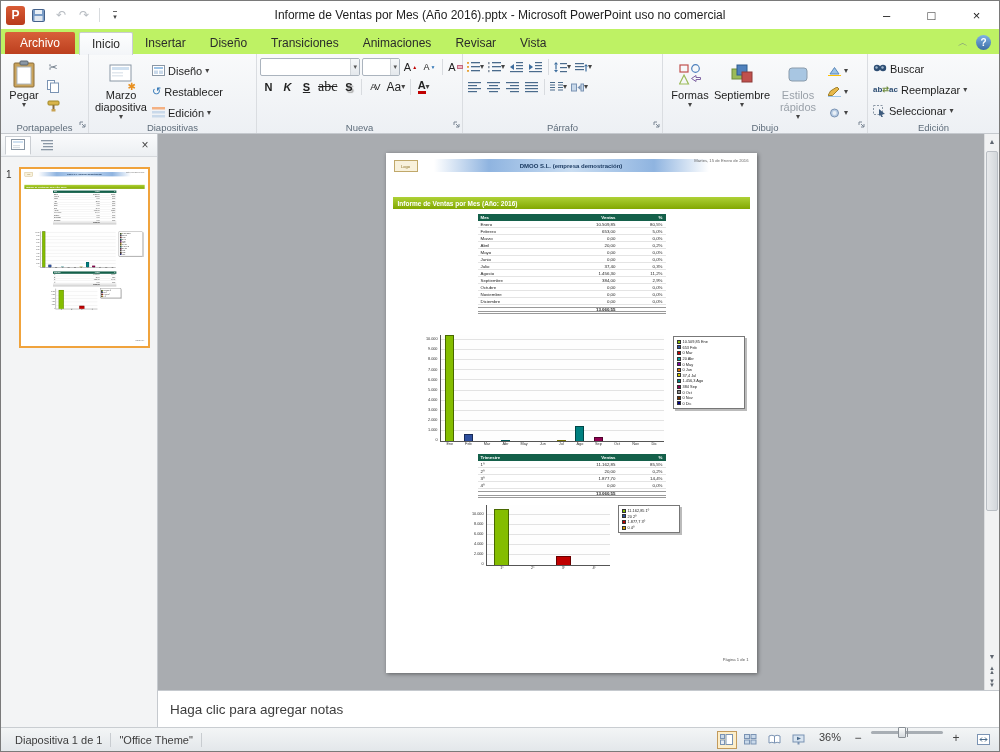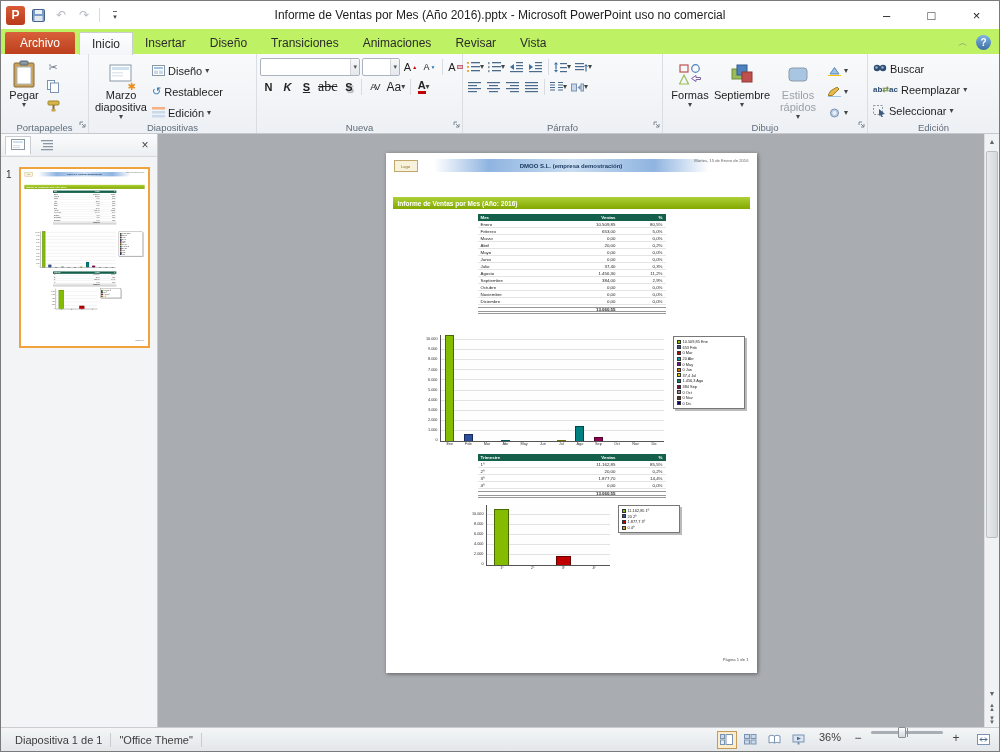--- a/index.html
+++ b/index.html
@@ -1086,20 +1086,23 @@
           <div class="scr-btn">▲</div>
           <div class="scr-track">
               <div class="scr-thumb"></div>
             </div>
           <div class="scr-btn">▼</div>
           <div class="dbl">▲<br>▲</div>
           <div class="dbl">▼<br>▼</div>
         </div>
       </div>
 
+      <div class="notes">
+        <span>Haga clic para agregar notas</span>
+      </div>
     </div>
   </div>
 
   <div class="statusbar">
     <span class="sb-item">Diapositiva 1 de 1</span>
     <span class="sb-sep"></span>
     <span class="sb-item">"Office Theme"</span>
     <span class="sb-sep"></span>
     <div class="sb-right">
       <div class="view-btn active">

